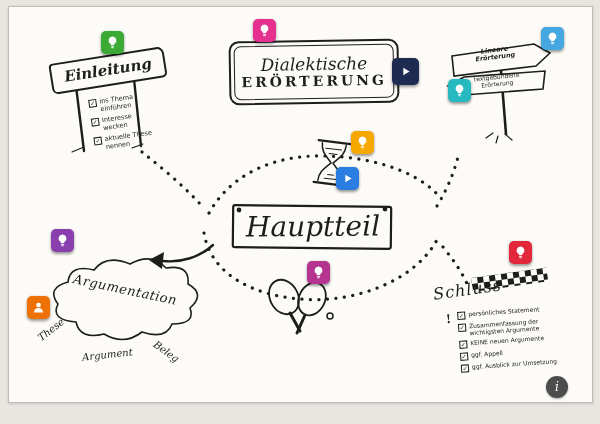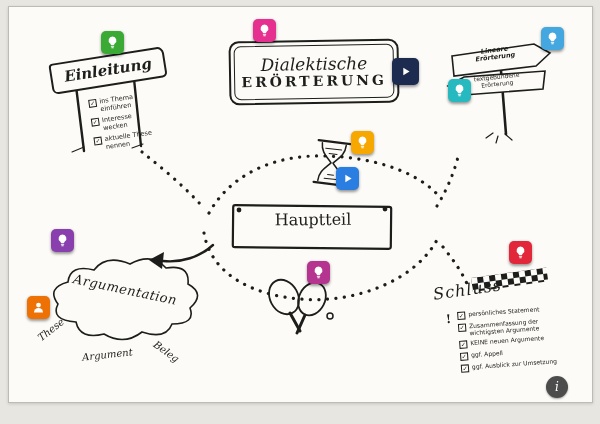--- a/index.html
+++ b/index.html
@@ -29,21 +29,21 @@
   #title-frame .t1{font-size:17px;font-style:italic;}
   #title-frame .t2{font-size:14px;font-weight:bold;letter-spacing:3px;}
 
   
   #sign-top-label{left:472px;top:47px;width:46px;font-size:6.5px;font-style:italic;text-align:center;
     transform:rotate(-7deg);font-family:"DejaVu Sans",sans-serif;font-weight:bold;}
   #sign-bottom-label{left:470px;top:74px;width:54px;font-size:6px;text-align:center;
     transform:rotate(-6deg);font-family:"DejaVu Sans",sans-serif;}
 
   
-  #hauptteil-label{left:238px;top:211px;width:150px;text-align:center;font-size:16px;
+  #hauptteil-label{left:238px;top:211px;width:150px;text-align:center;font-size:28px;font-style:italic;
     transform:rotate(-0.5deg);}
 
   
   #argumentation-label{left:66px;top:283px;width:118px;text-align:center;font-size:13px;font-style:italic;
     letter-spacing:.5px;transform:rotate(12deg);}
   #label-these{left:36px;top:324px;font-size:10px;font-style:italic;transform:rotate(-38deg);}
   #label-argument{left:82px;top:349px;font-size:10px;font-style:italic;transform:rotate(-6deg);}
   #label-beleg{left:152px;top:346px;font-size:10px;font-style:italic;transform:rotate(36deg);}
 
   

